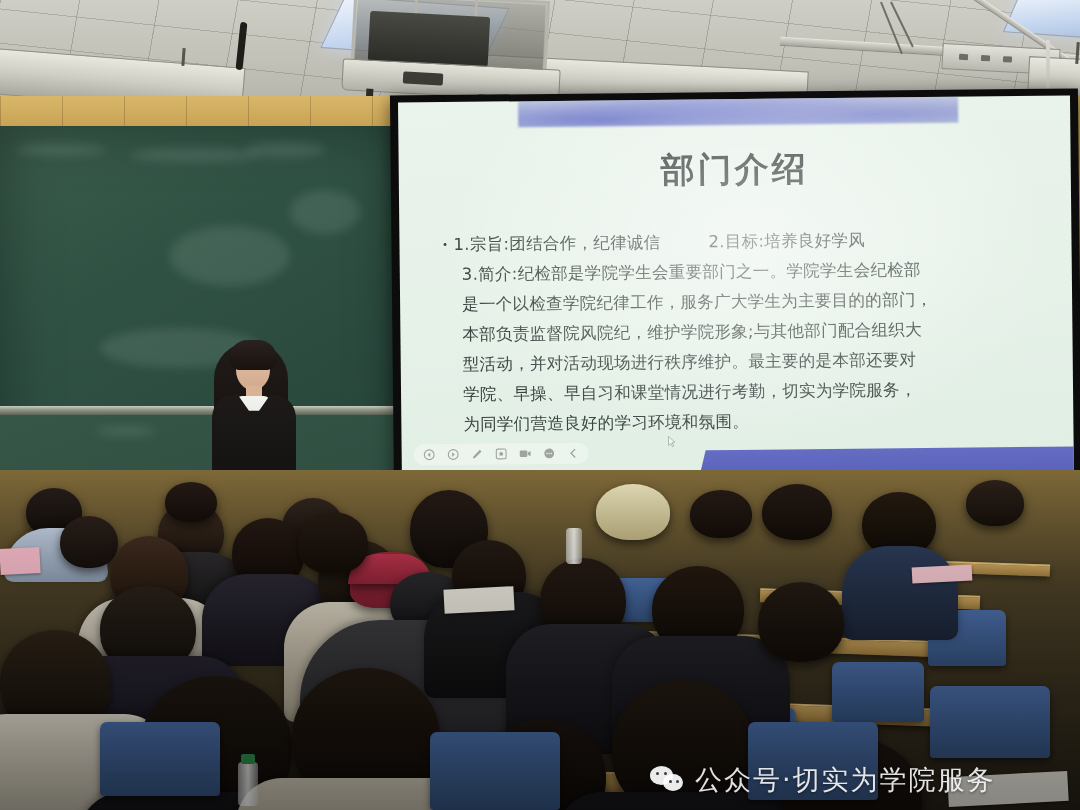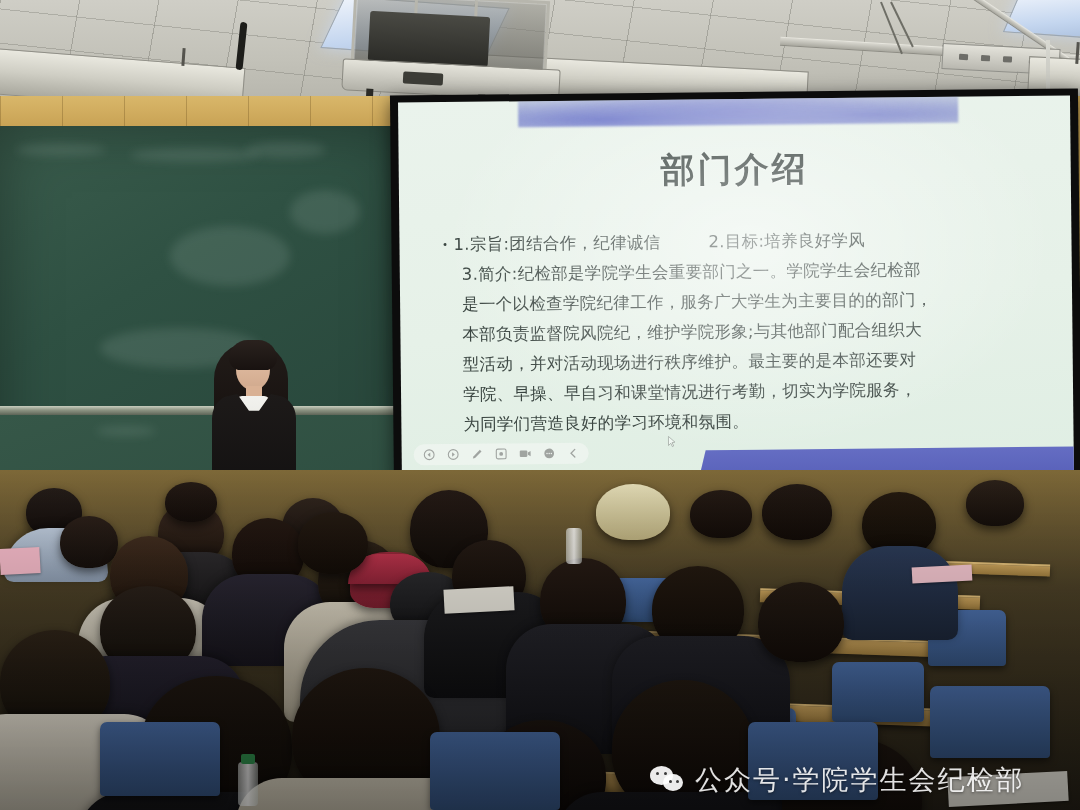--- a/index.html
+++ b/index.html
@@ -527,16 +527,16 @@
 
   <div class="watermark">
     <span class="wechat-logo">
       <span class="b1"></span>
         <span class="b2"></span>
       <i style="left:6px;top:6px;"></i>
         <i style="left:14px;top:6px;"></i>
       <i style="left:19px;top:14px;"></i>
         <i style="left:26px;top:14px;"></i>
     </span>
-    <span>公众号·学院学生会纪检部</span>
+    <span>公众号·切实为学院服务</span>
   </div>
 
 </div>
 
 </body></html>

